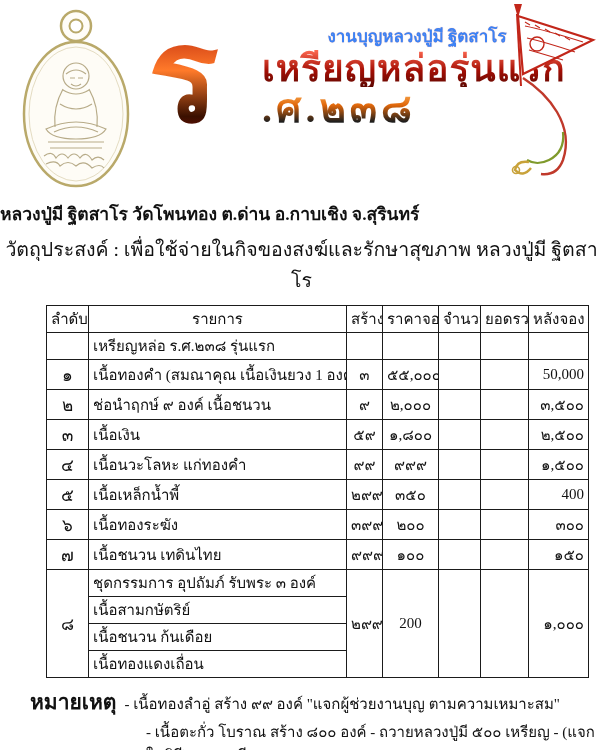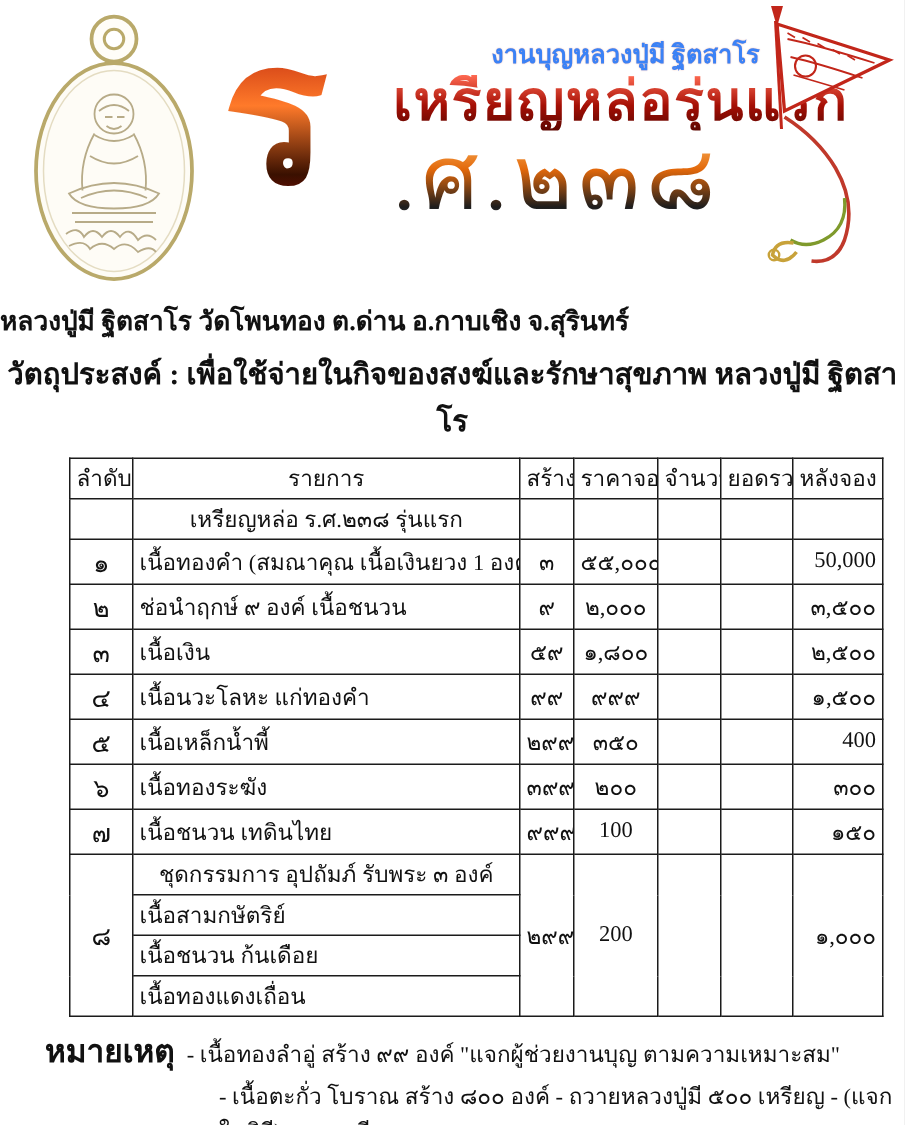--- a/index.html
+++ b/index.html
@@ -22,39 +22,39 @@
     background-image:linear-gradient(180deg,#a80d03 0%,#ff7a2a 45%,#3a1000 78%,#8f0b06 100%);
     filter:drop-shadow(0 0 1px #ffffff);
   }
   .title-lines{position:absolute;left:262px;top:50px;}
   .title-line1{
     font-size:37px;font-weight:bold;letter-spacing:1px;line-height:1.0;
     background-image:linear-gradient(180deg,#ff6a52 0%,#a50f05 55%,#5d0701 100%);
     filter:drop-shadow(0 0 1px #ffffff);
   }
   .title-line2{
-    font-size:60px;font-weight:normal;letter-spacing:4px;line-height:1.0;margin-top:2px;
+    font-size:40px;font-weight:bold;letter-spacing:4px;line-height:1.0;margin-top:2px;
     background-image:linear-gradient(180deg,#ffc06a 0%,#e2680b 40%,#1d1d1d 82%,#555 100%);
     filter:drop-shadow(0 0 1px #ffffff);
   }
   
   .temple-line{text-align:left;font-size:17.5px;font-weight:600;margin-top:2px;}
-  .purpose-line{text-align:center;font-size:19.5px;font-weight:700;margin-top:6px;}
+  .purpose-line{text-align:center;font-size:19.5px;font-weight:400;margin-top:6px;}
   
   table.order{
     border-collapse:collapse;margin:9px 8px 0 46px;width:530px;
     font-size:15px;table-layout:fixed;
   }
   table.order td,table.order th{border:1.4px solid #1b1b1b;padding:1px 4px;height:21px;overflow:hidden;white-space:nowrap;}
   table.order th{font-weight:normal;text-align:center;}
   .col-no{width:42px;} .col-item{width:258px;} .col-made{width:36px;}
   .col-price{width:56px;} .col-qty{width:42px;} .col-total{width:48px;} .col-after{width:60px;}
   td.c{text-align:center;} td.r{text-align:right;padding-right:6px;}
   td.item{text-align:left;padding-left:6px;}
-  td.section{text-align:center;}
+  td.section{text-align:left;}
   td.no-cell{text-align:center;font-size:17px;}
   
   .notes{margin:10px 0 0 30px;font-size:15px;line-height:1.55;}
   .notes-label{font-size:21px;font-weight:bold;margin-right:8px;font-family:Liberation Mono, monospace;}
   .note-line2{margin-left:116px;}
 </style>
 </head>
 <body>
 
 <div class="page">
@@ -194,21 +194,21 @@
           <td class="c">๓๙๙</td>
           <td class="c">๒๐๐</td>
           <td class="c"></td>
           <td class="c"></td>
           <td class="r">๓๐๐</td>
         </tr>
         <tr>
           <td class="no-cell">๗</td>
           <td class="item">เนื้อชนวน เทดินไทย</td>
           <td class="c">๙๙๙</td>
-          <td class="c">100</td>
+          <td class="c">๑๐๐</td>
           <td class="c"></td>
           <td class="c"></td>
           <td class="r">๑๕๐</td>
         </tr>
         <tr>
           <td class="no-cell" rowspan="4">๘</td>
           <td class="section">ชุดกรรมการ อุปถัมภ์ รับพระ ๓ องค์</td>
           <td class="c" rowspan="4">๒๙๙</td>
           <td class="c" rowspan="4">200</td>
           <td class="c" rowspan="4"></td>

